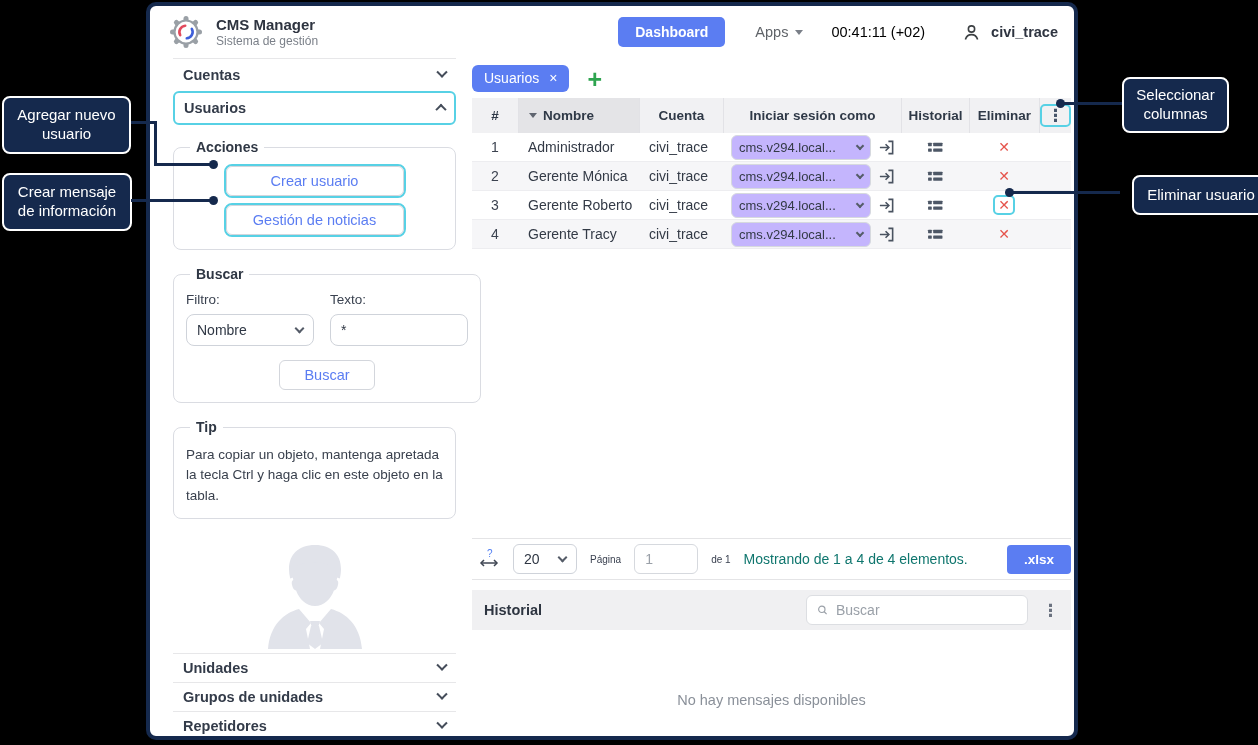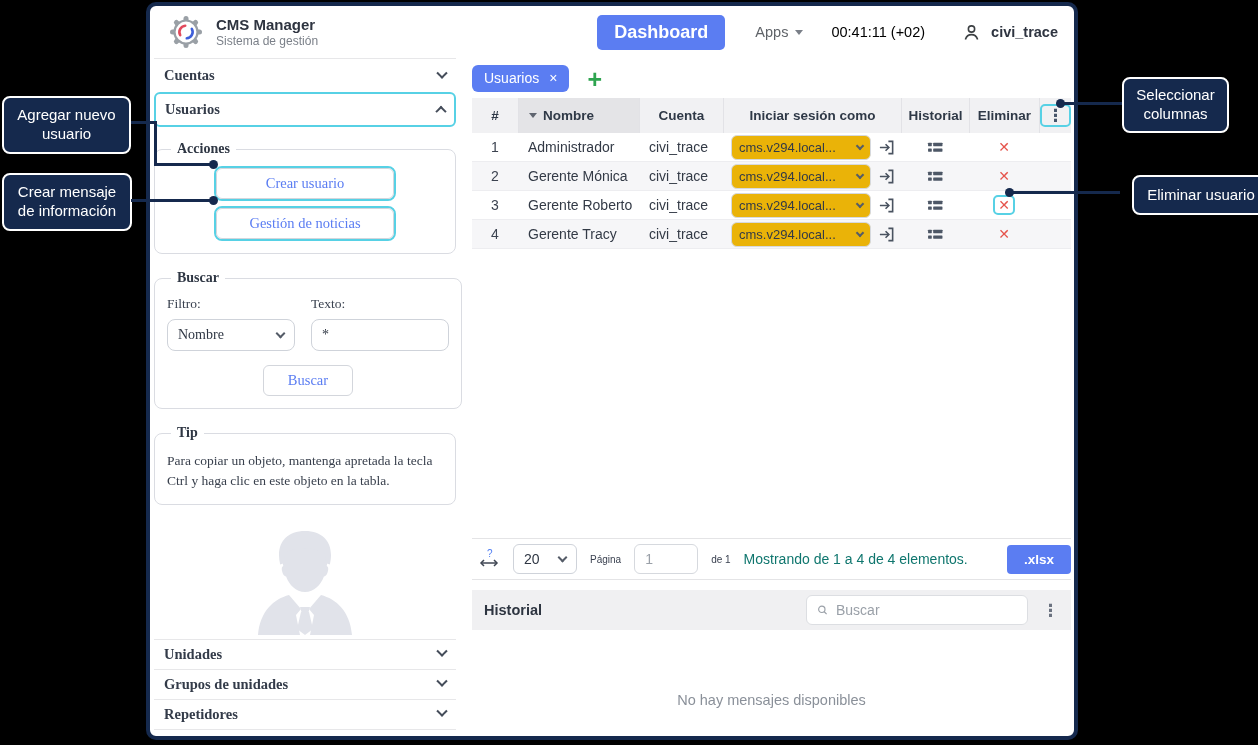--- a/index.html
+++ b/index.html
@@ -20,32 +20,32 @@
   }
 
   
   .app-header { height:52px; display:flex; align-items:center; padding:0 16px; }
   .logo { width:40px; height:40px; margin-right:10px; flex:0 0 auto; }
   .titles { display:flex; flex-direction:column; line-height:1.2; }
   .app-title { font-size:15px; font-weight:700; color:#2e3440; }
   .app-subtitle { font-size:12px; color:#7b8089; }
   .hdr-spacer { flex:1; }
   .btn-dashboard {
-    background:#5b7df2; color:#fff; font-size:18px; font-weight:600;
+    background:#5b7df2; color:#fff; font-size:14px; font-weight:600;
     padding:7px 17px; border-radius:5px; border:none; cursor:pointer; margin-right:30px;
   }
   .apps { display:flex; align-items:center; gap:7px; color:#5f6368; font-size:14.5px; margin-right:28px; }
   .caret-dn { width:0; height:0; border-left:4px solid transparent; border-right:4px solid transparent; border-top:5px solid #7a7f88; }
   .clock { color:#000000; font-size:14.5px; margin-right:36px; }
   .userbox { display:flex; align-items:center; gap:9px; }
   .username { font-size:14.5px; font-weight:600; color:#2e3440; }
 
   
   .content { display:flex; height:678px; }
-  .sidebar { width:316px; flex:0 0 316px; padding:0 10px 0 4px; display:flex; flex-direction:column;font-family:Liberation Serif, serif; }
+  .sidebar { width:316px; flex:0 0 316px; padding:0 10px 0 23px; display:flex; flex-direction:column; }
   .main { flex:1; padding:0 4px 6px 6px; display:flex; flex-direction:column; }
 
   
   .side-item { display:flex; justify-content:space-between; align-items:center;
     padding:8px 10px; font-size:14.5px; font-weight:600; color:#333b49; border-top:1px solid #e7e7e9; cursor:pointer; }
   .chev { width:8px; height:8px; border-right:2px solid #454d5a; border-bottom:2px solid #454d5a; display:inline-block; }
   .chev.down { transform:rotate(45deg) translate(-2px,-2px); }
   .chev.up { transform:rotate(-135deg) translate(-1px,-1px); }
   .hl-box { border:2px solid #57d1e5; border-radius:6px; }
   .hl-box .side-item { border-top:none; padding:7px 9px; }
@@ -90,21 +90,21 @@
     border-left:1px solid #e2e2e6; display:flex; align-items:center; justify-content:center; gap:6px; }
   .th:first-child { border-left:none; }
   .th.nombre { background:#e4e4e7; justify-content:flex-start; padding-left:10px; }
   .sort-caret { width:0; height:0; border-left:4px solid transparent; border-right:4px solid transparent; border-top:5px solid #5f6570; }
   .tr { height:29px; align-items:center; border-bottom:1px solid #ededf0; font-size:14px; color:#333a46; }
   .tr:nth-child(even) { background:#f6f6f8; }
   .td { padding:0 4px; overflow:hidden; white-space:nowrap; }
   .td-num { text-align:center; color:#3c4350; }
   .td-nombre, .td-cuenta { padding-left:10px; }
   .td-login { display:flex; align-items:center; gap:7px; padding-left:8px; }
-  .row-select { height:25px; border:1px solid #d6d9de; border-radius:6px; background:#eab308;
+  .row-select { height:25px; border:1px solid #d6d9de; border-radius:6px; background:#c4b5fd;
     display:flex; align-items:center; justify-content:space-between; padding:0 7px; font-size:13px; color:#333a46; width:140px; cursor:pointer; }
   .row-select .sel-caret { width:6px; height:6px; }
   .icon-btn { display:inline-flex; align-items:center; justify-content:center; cursor:pointer; }
   .td-hist, .td-del, .td-dots { display:flex; align-items:center; justify-content:center; }
   .del-x { color:#e5534b; font-weight:700; font-size:14px; cursor:pointer; padding:0 3px; }
   .hl-ring-sm { border:2px solid #57d1e5; border-radius:5px; display:inline-flex; align-items:center; justify-content:center; }
   .dots-v { font-size:17px; font-weight:700; color:#47566b; line-height:1; letter-spacing:0; cursor:pointer; padding:1px 5px; }
 
   .table-spacer { flex:1; }
 

